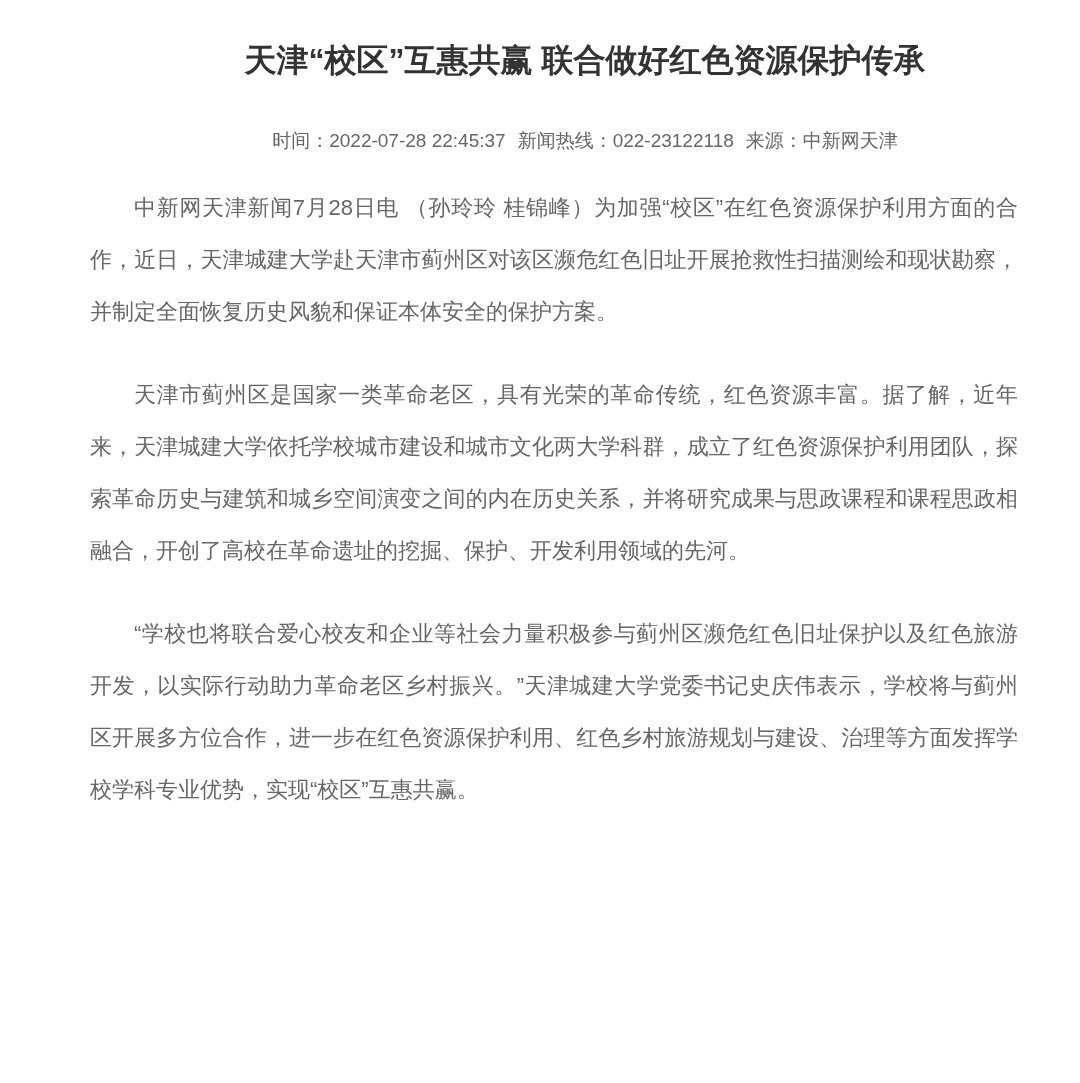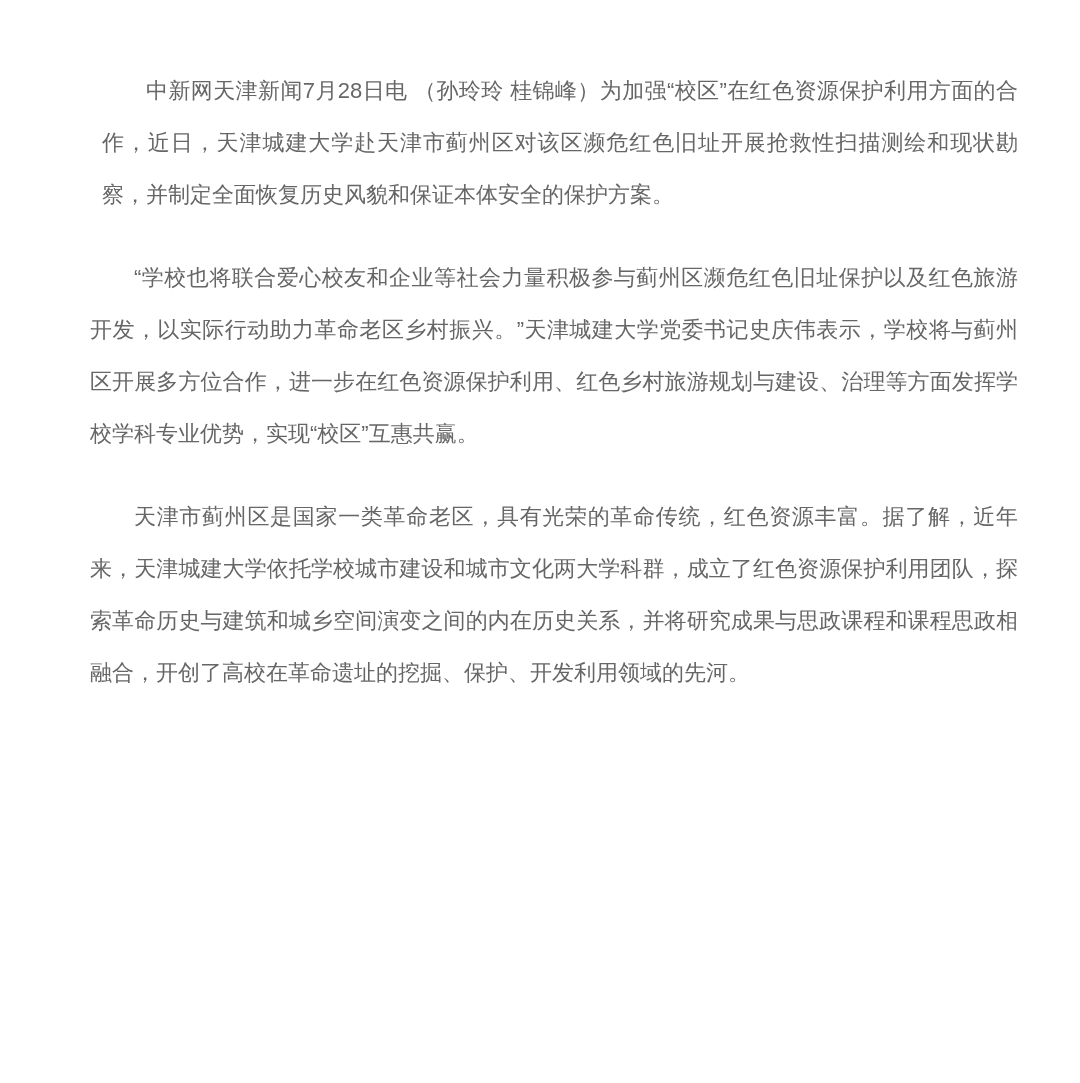--- a/index.html
+++ b/index.html
@@ -41,26 +41,30 @@
     margin-top: 29px;
     font-size: 22px;
     color: #666666;
     text-align: justify;
   }
   .para {
     margin: 31px 0 0 0;
     line-height: 52px;
     text-indent: 2em;
   }
-  .para:first-child { margin-top: 0; margin-left: 12px; }
+  .para:first-child { margin-top: 0; }
 </style>
 </head>
 <body>
 
 <div class="article">
+  <div class="headings">
+    <h1 class="title">天津“校区”互惠共赢 联合做好红色资源保护传承</h1>
+    <div class="meta"><span>时间：</span><span class="v">2022-07-28 22:45:37</span><span>新闻热线：</span><span class="v">022-23122118</span><span>来源：</span><span class="v">中新网天津</span></div>
+  </div>
 
   <div class="body-text">
 
   <p class="para">中新网天津新闻7月28日电 （孙玲玲 桂锦峰）为加强“校区”在红色资源保护利用方面的合作，近日，天津城建大学赴天津市蓟州区对该区濒危红色旧址开展抢救性扫描测绘和现状勘察，并制定全面恢复历史风貌和保证本体安全的保护方案。</p>
+      <p class="para">天津市蓟州区是国家一类革命老区，具有光荣的革命传统，红色资源丰富。据了解，近年来，天津城建大学依托学校城市建设和城市文化两大学科群，成立了红色资源保护利用团队，探索革命历史与建筑和城乡空间演变之间的内在历史关系，并将研究成果与思政课程和课程思政相融合，开创了高校在革命遗址的挖掘、保护、开发利用领域的先河。</p>
       <p class="para">“学校也将联合爱心校友和企业等社会力量积极参与蓟州区濒危红色旧址保护以及红色旅游开发，以实际行动助力革命老区乡村振兴。”天津城建大学党委书记史庆伟表示，学校将与蓟州区开展多方位合作，进一步在红色资源保护利用、红色乡村旅游规划与建设、治理等方面发挥学校学科专业优势，实现“校区”互惠共赢。</p>
-      <p class="para">天津市蓟州区是国家一类革命老区，具有光荣的革命传统，红色资源丰富。据了解，近年来，天津城建大学依托学校城市建设和城市文化两大学科群，成立了红色资源保护利用团队，探索革命历史与建筑和城乡空间演变之间的内在历史关系，并将研究成果与思政课程和课程思政相融合，开创了高校在革命遗址的挖掘、保护、开发利用领域的先河。</p>
     </div>
 </div>
 
 </body></html>

